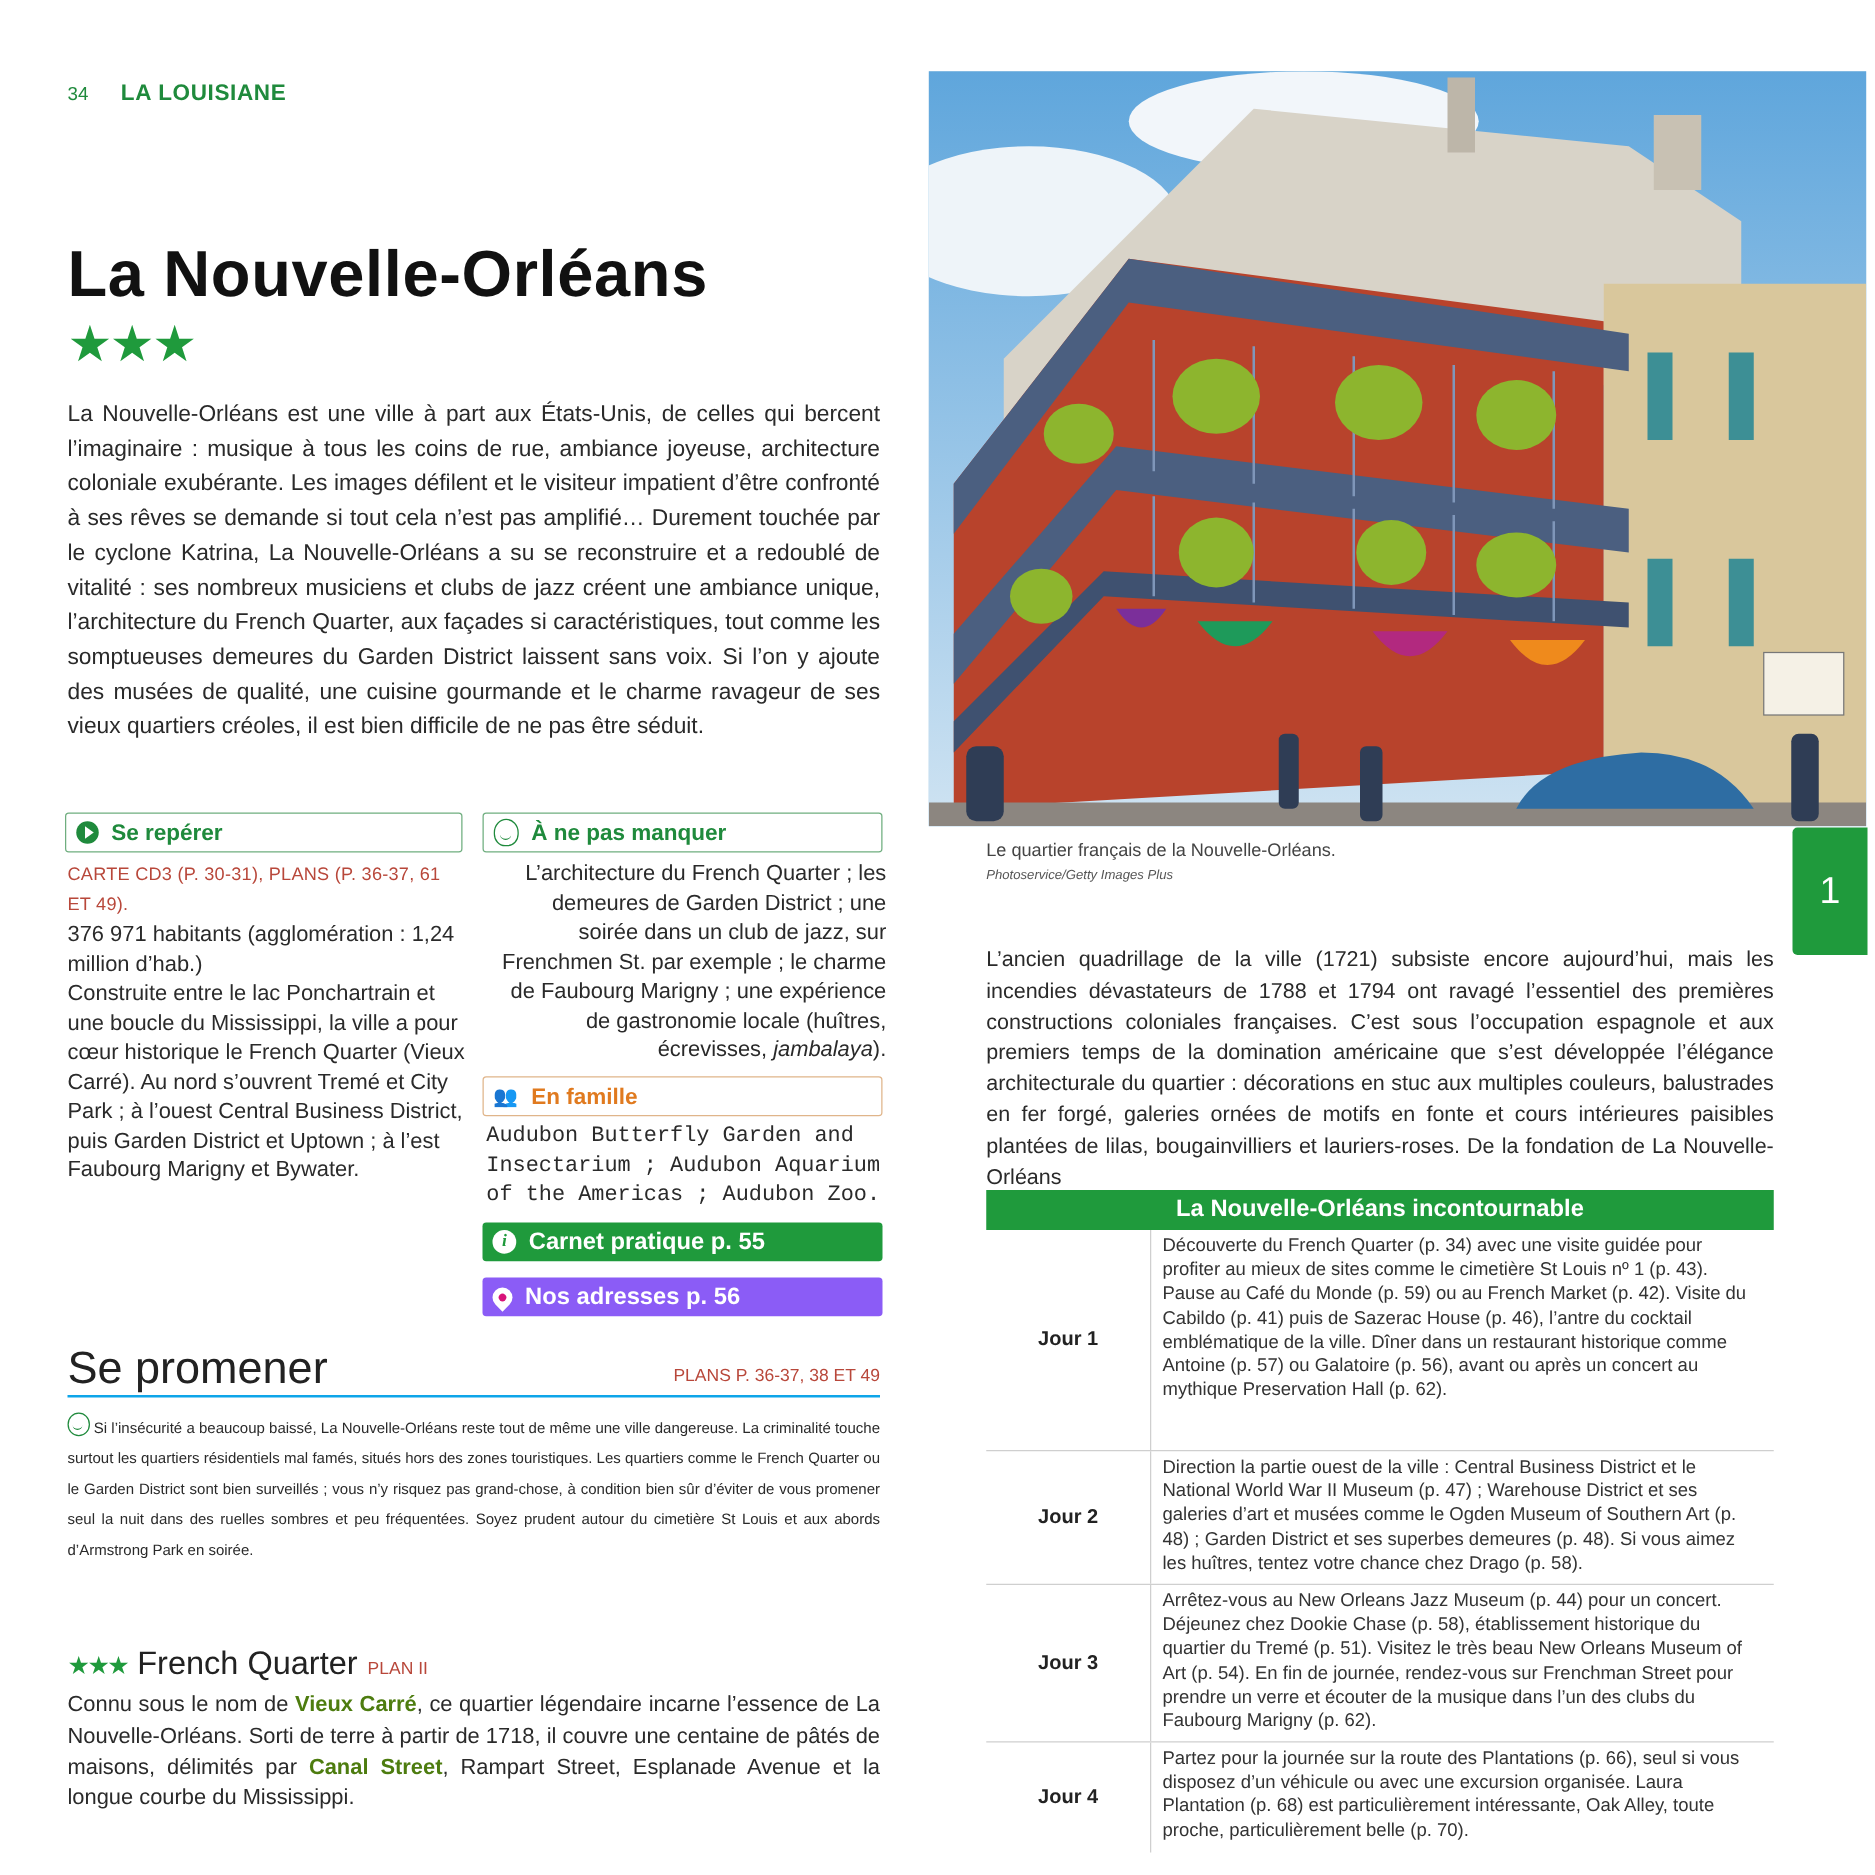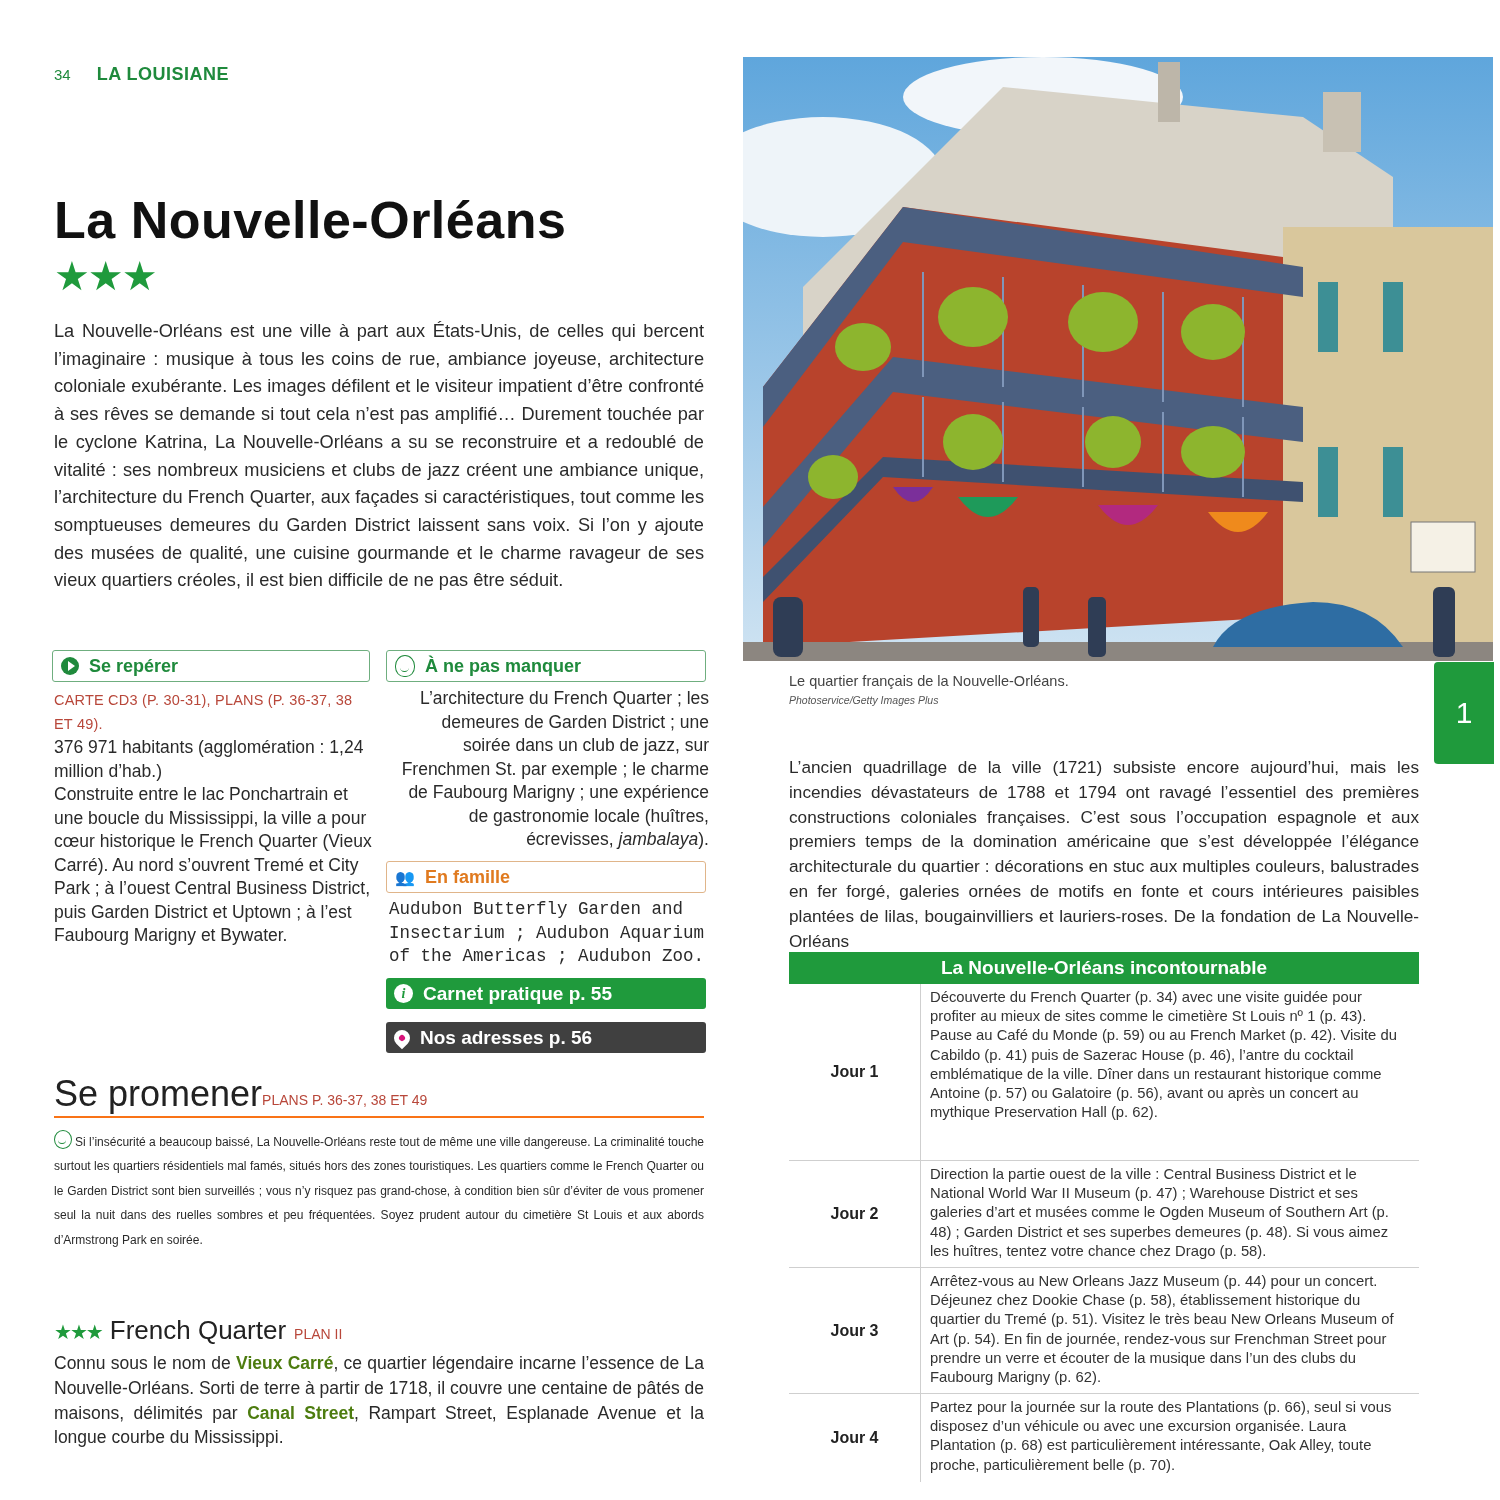--- a/index.html
+++ b/index.html
@@ -33,29 +33,29 @@
   .ref-red { font-size: 14.5px; color: #b8473a; line-height: 24px; letter-spacing: 0.2px; }
   .body-col { font-size: 17.5px; line-height: 23.5px; color: #2a2a2a; }
 
   .box-2 { left: 386px; top: 650px; width: 320px; }
   .box-2-text { left: 389px; top: 687px; width: 320px; text-align: right; }
   .box-3 { left: 386px; top: 861px; width: 320px; }
   .box-3-text { left: 389px; top: 898px; width: 320px; font-family: Liberation Mono, monospace; }
 
   .pill { height: 31px; border-radius: 3px; color: #fff; font-weight: bold; font-size: 19px; display: flex; align-items: center; padding-left: 8px; gap: 10px; }
   .pill.green { background: #1f9a3c; }
-  .pill.magenta { background: #404040; }
+  .pill.magenta { background: #8b5cf6; }
   .pill-1 { left: 386px; top: 978px; width: 320px; }
   .pill-2 { left: 386px; top: 1022px; width: 320px; }
   .info-icon { width: 19px; height: 19px; border-radius: 50%; background: #fff; color: #1f9a3c; font-size: 14px; font-style: italic; font-family: "Liberation Serif", serif; font-weight: bold; display: inline-flex; align-items: center; justify-content: center; }
   .pin-icon { width: 16px; height: 16px; background: #fff; border-radius: 50% 50% 50% 0; transform: rotate(-45deg); position: relative; }
   .pin-icon::after { content: ""; position: absolute; left: 5px; top: 5px; width: 6px; height: 6px; background: #d8137a; border-radius: 50%; }
 
   
-  .h2 { left: 54px; top: 1076px; width: 650px; display: flex; justify-content: flex-start; align-items: flex-end; border-bottom: 2px solid #f97316; padding-bottom: 4px; }
+  .h2 { left: 54px; top: 1076px; width: 650px; display: flex; justify-content: space-between; align-items: flex-end; border-bottom: 2px solid #0ea5e9; padding-bottom: 4px; }
   .h2-title { font-size: 36px; color: #222; font-weight: normal; line-height: 1; }
   .h2-ref { font-size: 14px; color: #b8473a; margin-bottom: 4px; }
 
   .promener { left: 54px; top: 1130px; width: 650px; font-size: 12px; line-height: 24.4px; text-align: justify; }
   .inline-face { display: inline-block; width: 18px; height: 19px; border: 1.5px solid #1f8a3c; border-radius: 50%; vertical-align: -3px; margin-right: 3px; position: relative; }
   .inline-face::after { content: ""; position: absolute; left: 3px; top: 9px; width: 8px; height: 3px; border-bottom: 1.5px solid #1f8a3c; border-radius: 0 0 5px 5px; }
 
   .h3 { left: 54px; top: 1315px; display: flex; align-items: baseline; gap: 8px; }
   .h3-stars { color: #1f9a3c; font-size: 20px; letter-spacing: -2px; }
   .h3-title { font-size: 26px; color: #222; }
@@ -93,21 +93,21 @@
 
 <p class="abs intro">La Nouvelle-Orléans est une ville à part aux États-Unis, de celles qui bercent l’imaginaire : musique à tous les coins de rue, ambiance joyeuse, architecture coloniale exubérante. Les images défilent et le visiteur impatient d’être confronté à ses rêves se demande si tout cela n’est pas amplifié… Durement touchée par le cyclone Katrina, La Nouvelle-Orléans a su se reconstruire et a redoublé de vitalité : ses nombreux musiciens et clubs de jazz créent une ambiance unique, l’architecture du French Quarter, aux façades si caractéristiques, tout comme les somptueuses demeures du Garden District laissent sans voix. Si l’on y ajoute des musées de qualité, une cuisine gourmande et le charme ravageur de ses vieux quartiers créoles, il est bien difficile de ne pas être séduit.</p>
 
 <div class="abs box-head box-1">
   <span class="icon-circle">
       <span class="play-tri"></span>
     </span>
   <span>Se repérer</span>
 </div>
 <div class="abs box-1-text">
-  <div class="ref-red">CARTE CD3 (P. 30-31), PLANS (P. 36-37, 38 ET 49).</div>
+  <div class="ref-red">CARTE CD3 (P. 30-31), PLANS (P. 36-37, 61 ET 49).</div>
   <div class="body-col">376 971 habitants (agglomération : 1,24 million d’hab.)</div>
   <div class="body-col">Construite entre le lac Ponchartrain et une boucle du Mississippi, la ville a pour cœur historique le French Quarter (Vieux Carré). Au nord s’ouvrent Tremé et City Park ; à l’ouest Central Business District, puis Garden District et Uptown ; à l’est Faubourg Marigny et Bywater.</div>
 </div>
 
 <div class="abs box-head box-2">
   <span class="face-icon"></span>
   <span>À ne pas manquer</span>
 </div>
 <div class="abs body-col box-2-text"><span>L’architecture du French Quarter ; les demeures de Garden District ; une soirée dans un club de jazz, sur Frenchmen St. par exemple ; le charme de Faubourg Marigny ; une expérience de gastronomie locale (huîtres, écrevisses, </span><i>jambalaya</i><span>).</span></div>
 

